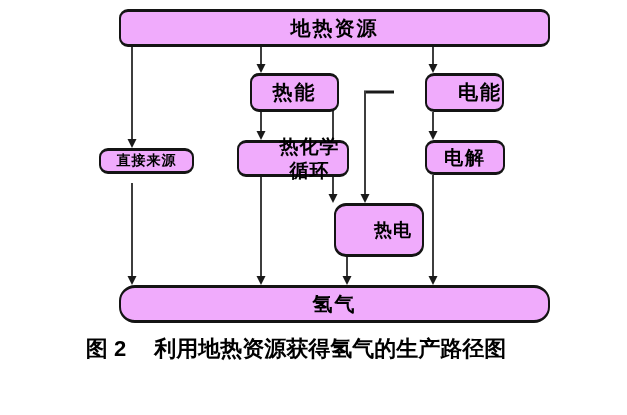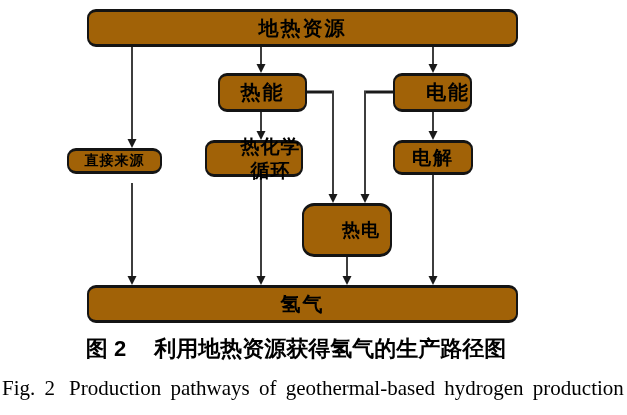--- a/index.html
+++ b/index.html
@@ -4,35 +4,35 @@
 <style>
   html,body{margin:0;padding:0;}
   body{
     width:627px;height:415px;background:#ffffff;position:relative;overflow:hidden;
     font-family:"Liberation Sans",sans-serif;
   }
   #figure-canvas{position:absolute;left:0;top:0;width:627px;height:415px;}
   #connector-svg{position:absolute;left:0;top:0;z-index:0;}
   .node{
     position:absolute;box-sizing:border-box;z-index:1;
-    background:#a16207;
+    background:#f0abfc;
     border:2px solid #141414;border-top-width:3px;border-bottom-width:3px;
     border-radius:9px;
     display:flex;flex-direction:column;align-items:center;justify-content:center;
     color:#000;font-weight:bold;letter-spacing:2px;
-    text-align:center;line-height:1.25;
+    text-align:center;line-height:1.25;margin-left:32px;
   }
   .node-geothermal{left:87px;top:9px;width:431px;height:38px;font-size:20px;}
   .node-thermal{left:218px;top:73px;width:89px;height:39px;font-size:20px;}
   .node-electric{left:393px;top:73px;width:79px;height:39px;font-size:20px;align-items:flex-end;}
   .node-direct{left:67px;top:148px;width:95px;height:26px;font-size:14px;letter-spacing:1px;}
-  .node-thermochemical{left:205px;top:140px;width:98px;height:37px;font-size:19px;letter-spacing:1px;padding-left:33px;}
+  .node-thermochemical{left:205px;top:140px;width:112px;height:37px;font-size:19px;letter-spacing:1px;padding-left:33px;}
   .node-electrolysis{left:393px;top:140px;width:80px;height:35px;font-size:19px;}
   .node-hybrid{left:302px;top:203px;width:90px;height:54px;font-size:18px;letter-spacing:1px;border-radius:12px;padding-left:28px;}
-  .node-hydrogen{left:87px;top:285px;width:431px;height:38px;font-size:20px;}
+  .node-hydrogen{left:87px;top:285px;width:431px;height:38px;font-size:20px;border-radius:16px;}
   .caption-cn{
     position:absolute;left:0;top:334px;width:592px;z-index:1;
     text-align:center;font-weight:bold;font-size:22px;color:#000;
   }
   .caption-cn .prefix{margin-right:28px;}
   .caption-en{
     position:absolute;left:2px;top:376px;width:625px;z-index:1;
     font-family:"Liberation Serif",serif;font-size:21px;color:#000;
     word-spacing:4px;white-space:nowrap;
   }
@@ -110,17 +110,14 @@
   </div>
 
   <div class="node node-hydrogen">
     <span>氢气</span>
   </div>
 
   <div class="caption-cn">
     <span class="prefix">图 2</span><span>利用地热资源获得氢气的生产路径图</span>
   </div>
 
-  <div class="caption-en">
-    <span class="prefix">Fig. 2</span><span>Production pathways of geothermal-based hydrogen production</span>
-  </div>
 
 </div>
 
 </body></html>

